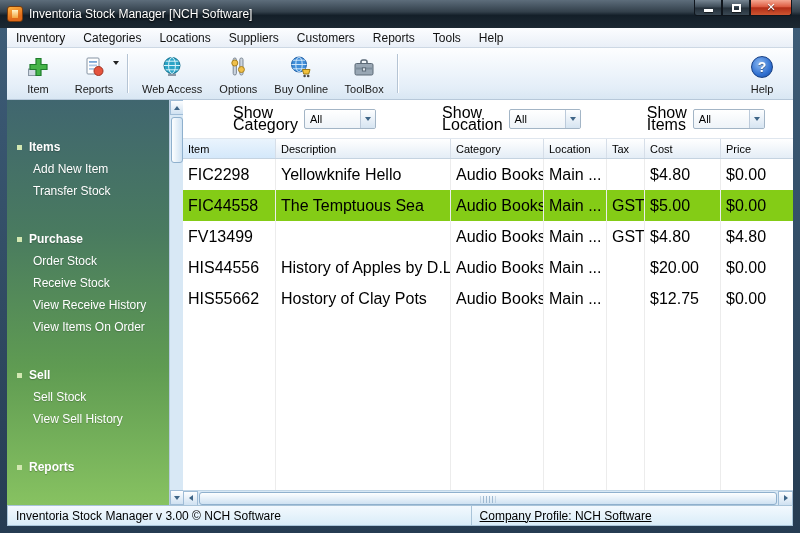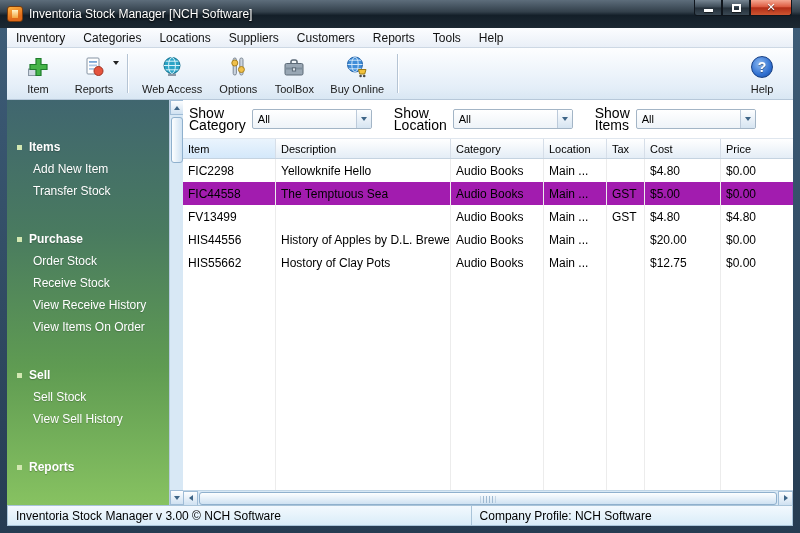--- a/index.html
+++ b/index.html
@@ -51,50 +51,50 @@
   .v-scroll{width:14px;background:#d8e8f5;border-left:1px solid #b7cce0;display:flex;flex-direction:column;align-items:center;flex:0 0 auto;}
   .v-arrow{width:14px;height:15px;background:linear-gradient(#fdfeff,#cfe1f1);border:1px solid #9fbcd6;display:flex;align-items:center;justify-content:center;flex:0 0 auto;}
   .tri-up{width:0;height:0;border-left:3px solid transparent;border-right:3px solid transparent;border-bottom:4px solid #3f6587;}
   .tri-down{width:0;height:0;border-left:3px solid transparent;border-right:3px solid transparent;border-top:4px solid #3f6587;}
   .v-thumb{width:12px;height:46px;margin-top:2px;background:linear-gradient(90deg,#fdfeff,#cfe2f2);border:1px solid #8fb0cd;border-radius:3px;}
   .v-track-fill{flex:1;}
 
   
   .main{flex:1;background:#fff;display:flex;flex-direction:column;min-width:0;}
   .filters{height:38px;display:flex;align-items:center;padding:0 6px;flex:0 0 auto;background:#fff;}
-  .f-label{font-size:14px;line-height:12px;margin-right:6px;color:#000;}
+  .f-label{font-size:16px;line-height:12px;margin-right:6px;color:#000;margin-left:44px;}
   .f-label span{display:block;}
   .combo{width:120px;height:20px;border:1px solid #a3b5c6;border-radius:2px;background:linear-gradient(#ffffff,#eef3f8);display:flex;align-items:center;margin-right:22px;overflow:hidden;}
   .combo-value{flex:1;font-size:11px;padding:0 5px;}
   .combo-btn{width:15px;height:100%;border-left:1px solid #bccadA;background:linear-gradient(#fdfeff,#d6e4f1);display:flex;align-items:center;justify-content:center;}
 
   
   .grid{flex:1;display:flex;flex-direction:column;position:relative;overflow:hidden;border-top:1px solid #dfe6ee;}
   .grid-header{display:flex;height:20px;background:linear-gradient(#ffffff,#e4edf6);border-bottom:1px solid #c5d3e0;font-size:11px;flex:0 0 auto;}
   .gh-cell{padding:0 5px;border-right:1px solid #d6dee8;display:flex;align-items:center;white-space:nowrap;overflow:hidden;}
   .gh-cell.sorted{background:linear-gradient(#eaf4fd,#d4e8fa);}
-  .grid-row{display:flex;height:23px;font-size:12px;flex:0 0 auto;background:#fff;}
-  .grid-row.selected{background:#a21caf;}
+  .grid-row{display:flex;height:31px;font-size:16px;flex:0 0 auto;background:#fff;}
+  .grid-row.selected{background:#84cc16;}
   .g-cell{padding:0 5px;border-right:1px solid #ececec;height:100%;display:flex;align-items:center;white-space:nowrap;overflow:hidden;}
   .c0{width:93px;}.c1{width:175px;}.c2{width:93px;}.c3{width:63px;}.c4{width:38px;}.c5{width:76px;}.c6{flex:1;border-right:none;}
   .filler{flex:1;background-color:#fff;background-image:linear-gradient(#ececec,#ececec),linear-gradient(#ececec,#ececec),linear-gradient(#ececec,#ececec),linear-gradient(#ececec,#ececec),linear-gradient(#ececec,#ececec),linear-gradient(#ececec,#ececec);background-repeat:no-repeat;background-size:1px 100%;background-position:92px 0,267px 0,360px 0,423px 0,461px 0,537px 0;}
 
   
   .h-scroll{height:15px;background:#d8e8f5;border-top:1px solid #c0d5e6;display:flex;align-items:center;flex:0 0 auto;}
   .h-arrow{width:15px;height:15px;background:linear-gradient(#fdfeff,#cfe1f1);border:1px solid #9fbcd6;display:flex;align-items:center;justify-content:center;flex:0 0 auto;}
   .tri-left{width:0;height:0;border-top:3px solid transparent;border-bottom:3px solid transparent;border-right:4px solid #3f6587;}
   .tri-right{width:0;height:0;border-top:3px solid transparent;border-bottom:3px solid transparent;border-left:4px solid #3f6587;}
   .h-thumb{flex:1;margin:0 1px;height:13px;background:linear-gradient(#fdfeff,#cfe2f2);border:1px solid #8fb0cd;border-radius:3px;position:relative;}
   .h-thumb::after{content:"";position:absolute;left:50%;top:3px;transform:translateX(-50%);width:15px;height:7px;background:repeating-linear-gradient(90deg,#9fb9d0 0 1px,transparent 1px 3px);}
 
   
   .statusbar{height:21px;background:linear-gradient(#f3f9fe,#d9ecf8);border:1px solid #a9c4d9;display:flex;align-items:center;font-size:12px;color:#000;flex:0 0 auto;}
   .status-left{flex:0 0 59%;padding:0 8px;white-space:nowrap;overflow:hidden;}
   .status-div{width:1px;align-self:stretch;background:#a9c4d9;}
-  .status-right{flex:1;padding:0 8px;white-space:nowrap;overflow:hidden;}
+  .status-right{flex:1;padding:0 8px;white-space:nowrap;overflow:hidden;text-decoration:underline;}
 </style>
 </head>
 <body>
 
 <div class="window">
 
   <div class="titlebar">
     <div class="app-icon"></div>
     <div class="title-text">Inventoria Stock Manager [NCH Software]</div>
     <div class="win-controls">
@@ -172,41 +172,41 @@
             <circle cx="8.8" cy="8" r="3" fill="#f0c04a" stroke="#a97f1d"></circle>
             <circle cx="15.4" cy="14.5" r="3" fill="#f0c04a" stroke="#a97f1d"></circle>
           </svg>
         </span>
         <span class="tb-label">Options</span>
       </div>
 
       <div class="tb-btn">
         <span class="tb-icon">
           <svg width="24" height="24" viewBox="0 0 24 24">
-            <path d="M9 9V6.8A1.8 1.8 0 0 1 10.8 5h2.4A1.8 1.8 0 0 1 15 6.8V9" fill="none" stroke="#5c6a77" stroke-width="1.6"></path>
-            <rect x="3" y="8.5" width="18" height="11.5" rx="1.5" fill="#99a7b4" stroke="#5c6a77"></rect>
-            <rect x="3" y="12.5" width="18" height="2" fill="#7d8d9b"></rect>
-            <rect x="10.4" y="12.8" width="3.2" height="3.2" fill="#dde4ea" stroke="#5c6a77"></rect>
-          </svg>
-        </span>
-        <span class="tb-label">ToolBox</span>
-      </div>
-
-      <div class="tb-btn">
-        <span class="tb-icon">
-          <svg width="24" height="24" viewBox="0 0 24 24">
             <circle cx="10" cy="9.5" r="7.5" fill="#3f8dd8" stroke="#1d5ea6"></circle>
             <ellipse cx="10" cy="9.5" rx="3.2" ry="7.5" fill="none" stroke="#cfe6fa"></ellipse>
             <path d="M2.5 9.5h15 M4 5.2h12 M4 13.8h12" stroke="#cfe6fa" fill="none"></path>
             <path d="M13.5 14.5h7.5l-1.3 4.5h-5z" fill="#f3c23c" stroke="#9c7a14"></path>
             <circle cx="15.6" cy="21" r="1.3" fill="#4a4a4a"></circle>
             <circle cx="19.2" cy="21" r="1.3" fill="#4a4a4a"></circle>
           </svg>
         </span>
         <span class="tb-label">Buy Online</span>
+      </div>
+
+      <div class="tb-btn">
+        <span class="tb-icon">
+          <svg width="24" height="24" viewBox="0 0 24 24">
+            <path d="M9 9V6.8A1.8 1.8 0 0 1 10.8 5h2.4A1.8 1.8 0 0 1 15 6.8V9" fill="none" stroke="#5c6a77" stroke-width="1.6"></path>
+            <rect x="3" y="8.5" width="18" height="11.5" rx="1.5" fill="#99a7b4" stroke="#5c6a77"></rect>
+            <rect x="3" y="12.5" width="18" height="2" fill="#7d8d9b"></rect>
+            <rect x="10.4" y="12.8" width="3.2" height="3.2" fill="#dde4ea" stroke="#5c6a77"></rect>
+          </svg>
+        </span>
+        <span class="tb-label">ToolBox</span>
       </div>
 
       <div class="tb-sep"></div>
       <div class="tb-spacer"></div>
 
       <div class="tb-btn">
         <span class="tb-icon">
             <span class="help-circle"></span>
           </span>
         <span class="tb-label">Help</span>

